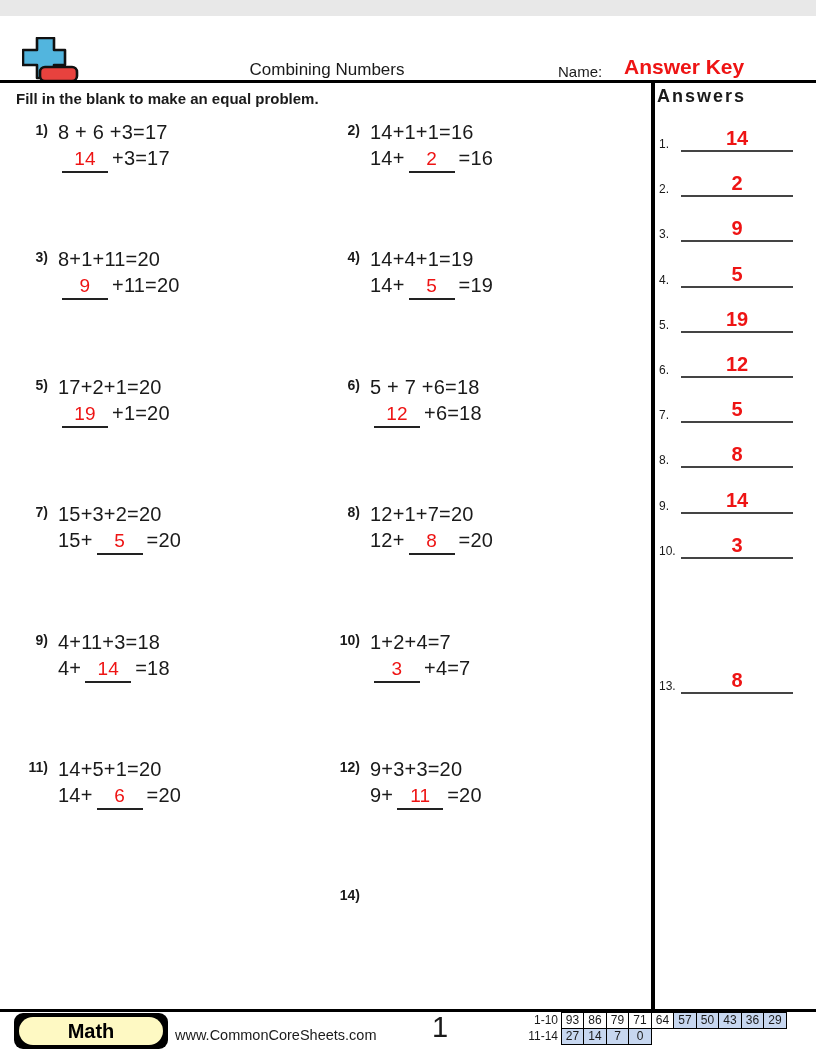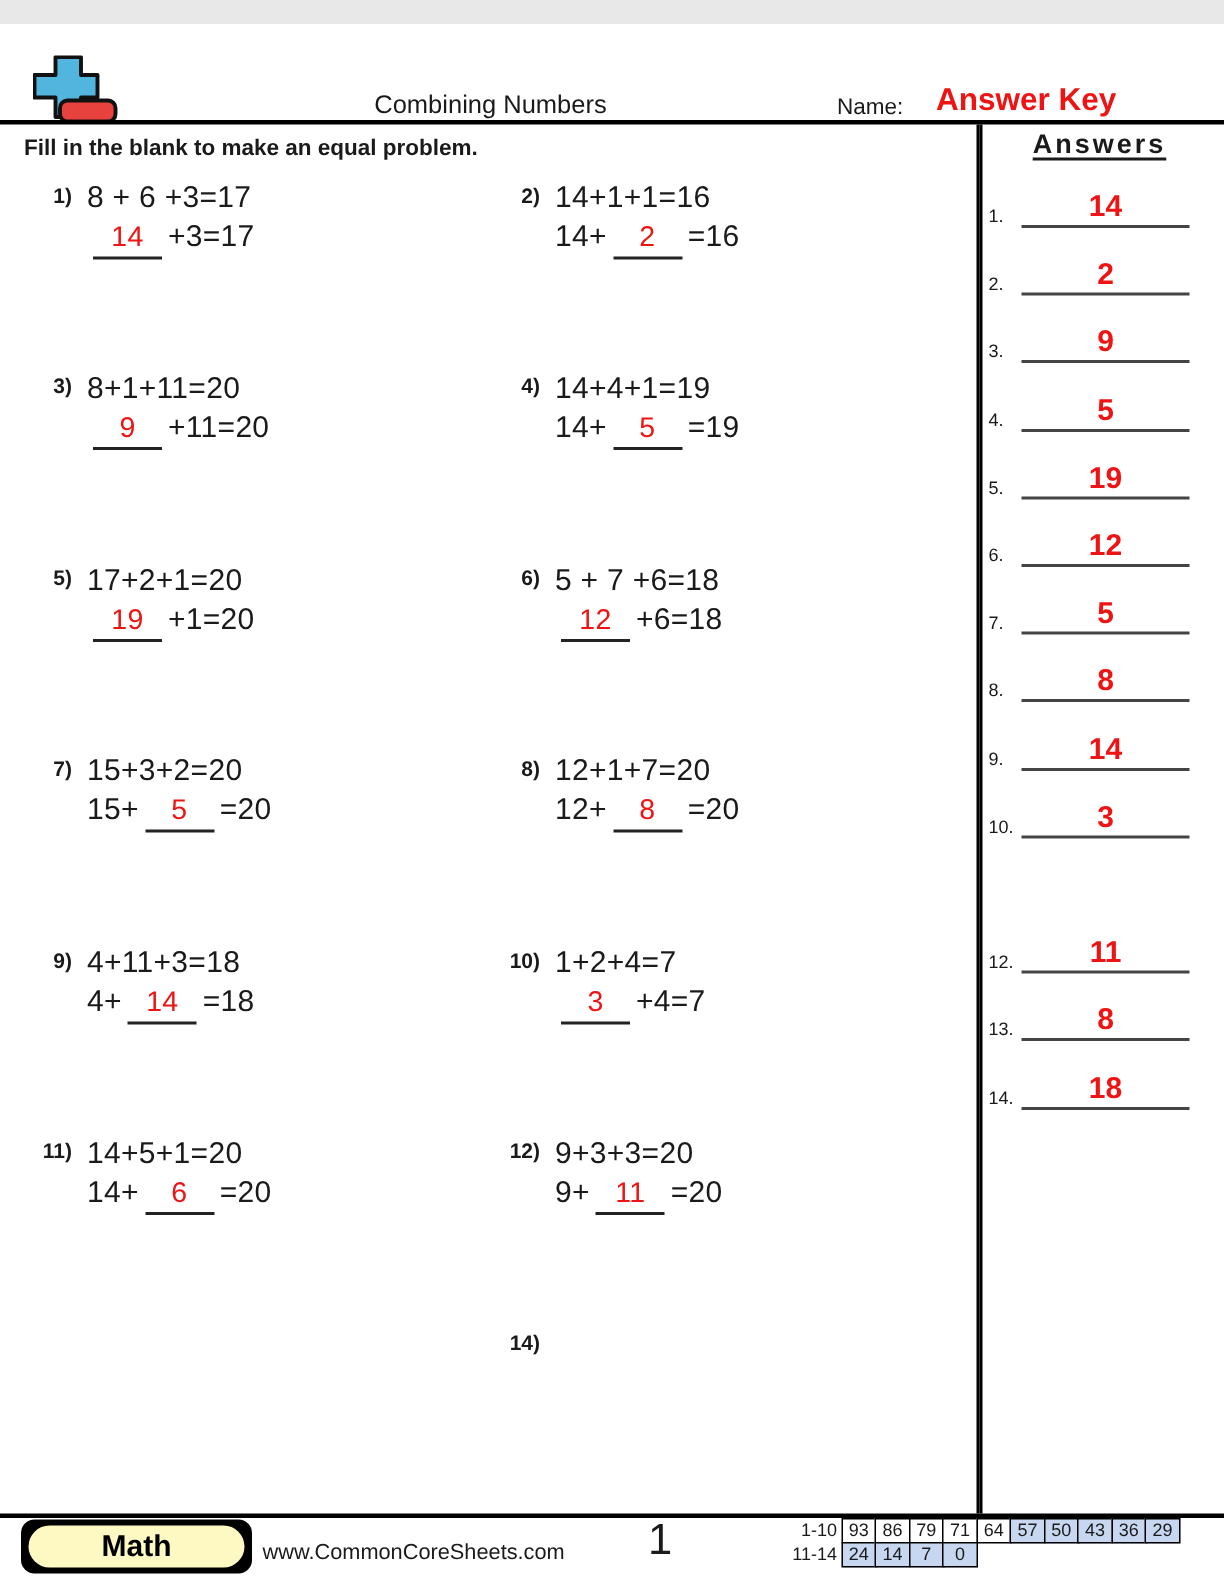--- a/index.html
+++ b/index.html
@@ -14,22 +14,22 @@
   .page-title { position:absolute; left:0; top:44px; width:654px; text-align:center;
     font-size:17px; }
   .name-label { position:absolute; left:558px; top:47px; font-size:15px; }
   .answer-key { position:absolute; left:624px; top:39px; font-size:21px; font-weight:700;
     color:var(--accent_red); }
   .header-rule { position:absolute; left:0; top:64px; width:816px; height:3px; background:#000; }
   .instruction { position:absolute; left:16px; top:74px; font-size:15px; font-weight:700; }
   
   .dline { position:absolute; left:651px; top:67px; width:2px; height:926px;
     border-left:2px solid #000; border-right:2px solid #000; }
-  .answers-title { position:absolute; left:657px; top:70px; width:152px; text-align:center;
-    font-size:18px; font-weight:700; letter-spacing:2px; text-decoration:underline;
+  .answers-title { position:absolute; left:657px; top:70px; width:152px; 
+    font-size:18px; font-weight:700; letter-spacing:2px; 
     text-underline-offset:3px; text-decoration-thickness:2px; }
   .ans-item { position:absolute; left:655px; width:152px; height:28px;
     display:flex; align-items:flex-end; }
   .ans-num { width:26px; font-size:12px; padding-left:4px; padding-bottom:1px; }
   .ans-line { display:inline-block; width:112px; text-align:center;
     border-bottom:2px solid #444; }
   .ans-val { color:var(--accent_red); font-weight:700; font-size:20px; line-height:24px; }
   
   .prob { position:absolute; display:flex; }
   .pnum { display:inline-block; width:26px; text-align:right; font-weight:700;
@@ -110,31 +110,23 @@
       <span class="ans-line"><span class="ans-val">8</span></span>
     </div>
   <div class="ans-item" style="top:470px">
       <span class="ans-num">9.</span>
       <span class="ans-line"><span class="ans-val">14</span></span>
     </div>
   <div class="ans-item" style="top:515px">
       <span class="ans-num">10.</span>
       <span class="ans-line"><span class="ans-val">3</span></span>
     </div>
-  <div class="ans-item" style="top:605px">
-      <span class="ans-num">12.</span>
-      <span class="ans-line"><span class="ans-val">11</span></span>
-    </div>
   <div class="ans-item" style="top:650px">
       <span class="ans-num">13.</span>
       <span class="ans-line"><span class="ans-val">8</span></span>
-    </div>
-  <div class="ans-item" style="top:696px">
-      <span class="ans-num">14.</span>
-      <span class="ans-line"><span class="ans-val">18</span></span>
     </div>
 
   <div class="prob" style="left:22px;top:103px">
       <span class="pnum">1)</span>
       <div>
         <div class="eq">8 + 6 +3=17</div>
         <div class="eq"><span></span><span class="blank"><span class="bval">14</span></span><span>+3=17</span></div>
       </div>
     </div>
 
@@ -247,20 +239,20 @@
       <span class="scell">71</span>
       <span class="scell">64</span>
       <span class="scell hl">57</span>
       <span class="scell hl">50</span>
       <span class="scell hl">43</span>
       <span class="scell hl">36</span>
       <span class="scell hl">29</span>
     </div>
     <div class="srow">
       <span class="slabel">11-14</span>
-      <span class="scell hl">24</span>
+      <span class="scell hl">27</span>
       <span class="scell hl">14</span>
       <span class="scell hl">7</span>
       <span class="scell hl">0</span>
     </div>
   </div>
 
 </div>
 
 </body></html>

